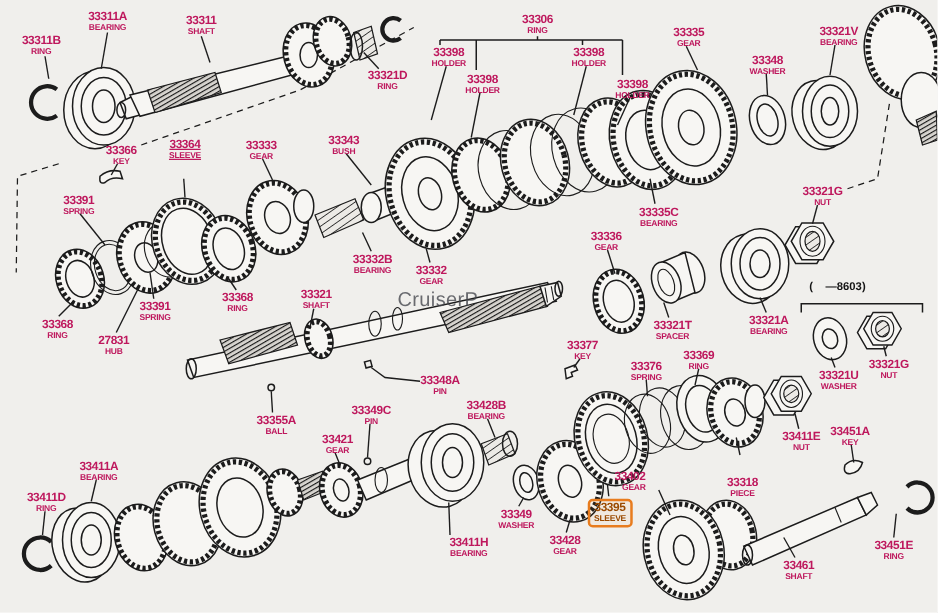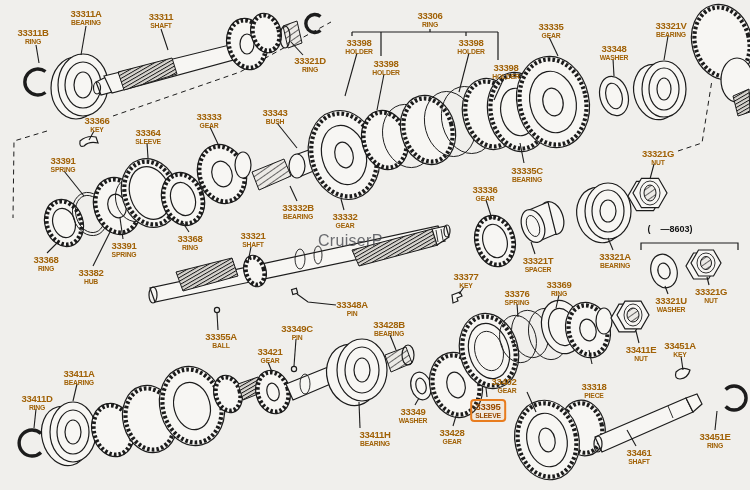--- a/index.html
+++ b/index.html
@@ -6,21 +6,21 @@
   #stage{position:relative;width:750px;height:490px;overflow:hidden;
          background:var(--bg,#f0efec);font-family:"Liberation Sans",sans-serif;}
   #stage > *{position:absolute;}
   #art,#leads{left:0;top:0;width:750px;height:490px;}
   #watermark{font:400 16px/1 "Liberation Sans",sans-serif;color:#44464c;opacity:.78;
              letter-spacing:.3px;z-index:2;}
   #art{z-index:1;}
   #leads{z-index:3;}
   #labels{left:0;top:0;width:750px;height:490px;z-index:4;}
   .plabel{position:absolute;transform:translateX(-50%);text-align:center;
-          color:#a16207;white-space:nowrap;}
+          color:#be185d;white-space:nowrap;}
   .pnum{font:700 9.5px/1.05 "Liberation Sans",sans-serif;letter-spacing:-0.3px;}
   .pname{font:700 6.8px/1.1 "Liberation Sans",sans-serif;letter-spacing:-0.2px;}
   .plabel.hl{border:2px solid var(--hl,#e87c1e);border-radius:4px;padding:1px 3px;
              color:var(--hltx,#9a4a00);background:rgba(248,150,40,.06);}
   #bracket-note{font:700 9px/1 "Liberation Sans",sans-serif;color:#141414;
                 transform:translateX(-50%);white-space:pre;z-index:4;}
   
   .ln{fill:none;stroke:#1c1c1c;stroke-width:1.2;}
   .fw{fill:#f7f6f3;stroke:#1c1c1c;stroke-width:1.2;}
   .teeth{fill:none;stroke:#1c1c1c;stroke-width:4.2;stroke-dasharray:2.6 2.1;}
@@ -345,42 +345,42 @@
         <div class="pname">WASHER</div>
       </div>
       <div class="plabel" style="left: 671px; top: 21px;">
         <div class="pnum">33321V</div>
         <div class="pname">BEARING</div>
       </div>
       <div class="plabel" style="left: 97px; top: 116px;">
         <div class="pnum">33366</div>
         <div class="pname">KEY</div>
       </div>
-      <div class="plabel" style="left: 148px; top: 128px;">
+      <div class="plabel" style="left: 148px; top: 111px; text-decoration: underline;">
         <div class="pnum">33364</div>
         <div class="pname">SLEEVE</div>
       </div>
       <div class="plabel" style="left: 209px; top: 112px;">
         <div class="pnum">33333</div>
         <div class="pname">GEAR</div>
       </div>
       <div class="plabel" style="left: 275px; top: 108px;">
         <div class="pnum">33343</div>
         <div class="pname">BUSH</div>
       </div>
       <div class="plabel" style="left: 63px; top: 156px;">
         <div class="pnum">33391</div>
         <div class="pname">SPRING</div>
       </div>
       <div class="plabel" style="left: 46px; top: 255px;">
         <div class="pnum">33368</div>
         <div class="pname">RING</div>
       </div>
       <div class="plabel" style="left: 91px; top: 268px;">
-        <div class="pnum">33382</div>
+        <div class="pnum">27831</div>
         <div class="pname">HUB</div>
       </div>
       <div class="plabel" style="left: 124px; top: 241px;">
         <div class="pnum">33391</div>
         <div class="pname">SPRING</div>
       </div>
       <div class="plabel" style="left: 190px; top: 234px;">
         <div class="pnum">33368</div>
         <div class="pname">RING</div>
       </div>

